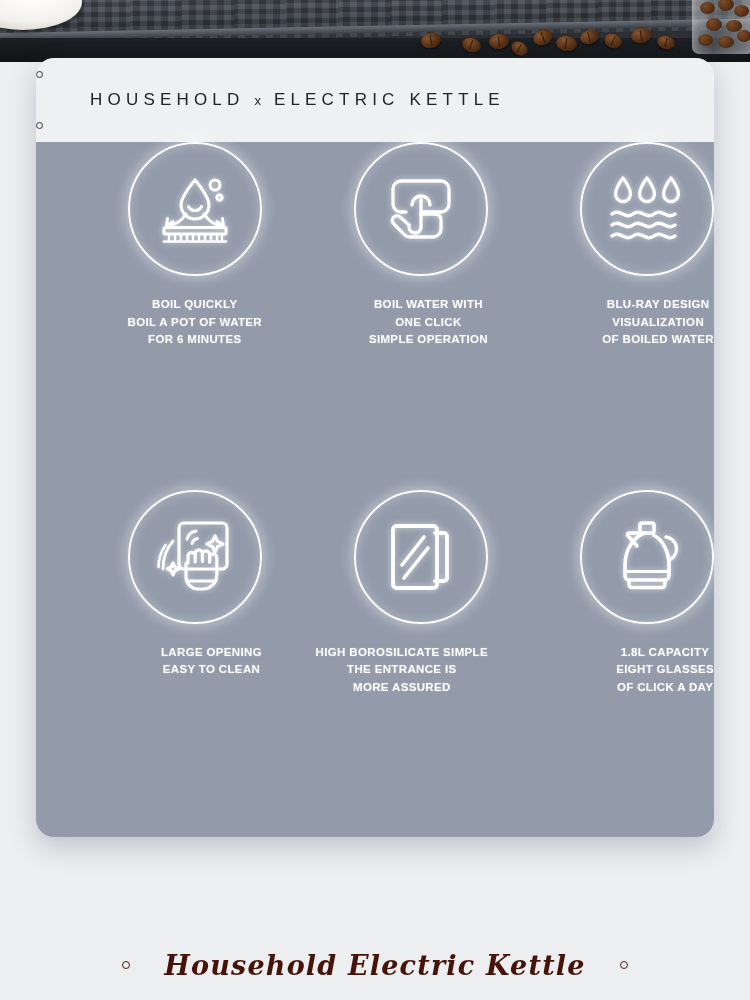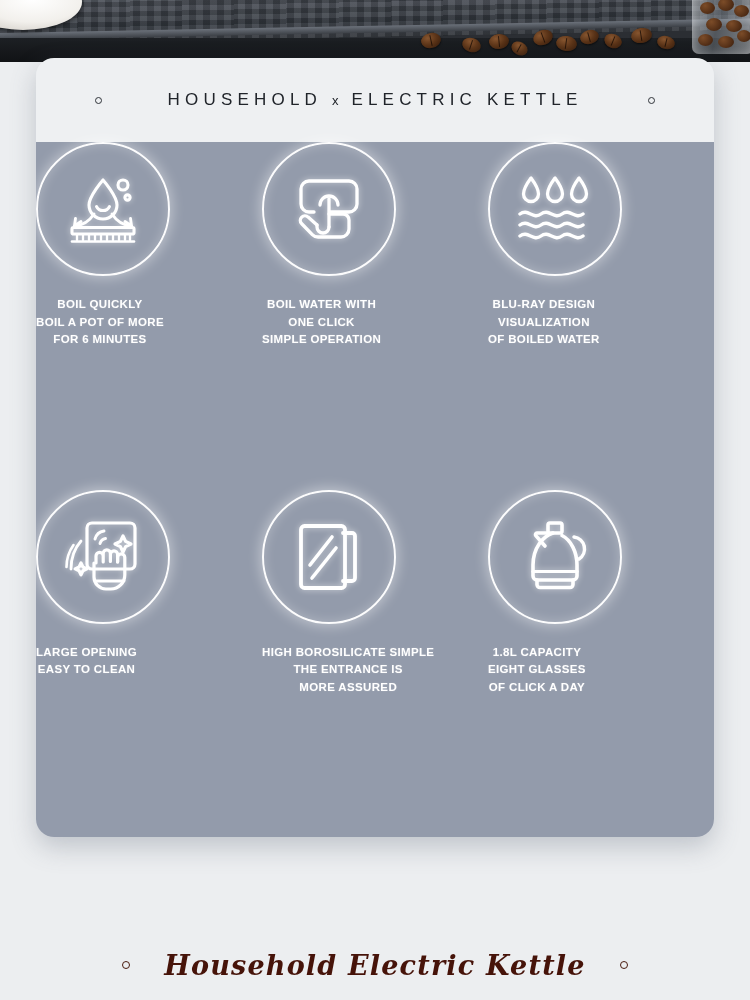--- a/index.html
+++ b/index.html
@@ -57,42 +57,42 @@
 
   
   .card{
     position:absolute;left:36px;top:58px;width:678px;height:779px;
     border-radius:18px;overflow:hidden;
     box-shadow:0 10px 26px rgba(90,100,115,.30);
   }
   .card-head{
     position:absolute;left:0;top:0;width:100%;height:84px;
     background:#eef0f2;
-    display:flex;align-items:center;justify-content:center;gap:12px;
+    display:flex;align-items:flex-start;justify-content:center;gap:12px;flex-direction:column;
   }
   .head-dot{
     width:7px;height:7px;border-radius:50%;
     border:1.4px solid #30343a;box-sizing:border-box;flex:none;
   }
   .head-title{
     color:#20242a;font-size:17px;font-weight:400;letter-spacing:5.2px;
     white-space:nowrap;padding:0 54px;
   }
   .head-title .x{font-size:13px;letter-spacing:3px;}
 
   .card-body{
     position:absolute;left:0;top:84px;width:100%;height:695px;
     background:#939bab;
   }
 
   .grid{
     position:absolute;left:0;top:0;width:100%;height:100%;
     display:grid;grid-template-columns:repeat(3,1fr);grid-template-rows:repeat(2,1fr);
   }
-  .cell{display:flex;flex-direction:column;align-items:flex-start;}
+  .cell{display:flex;flex-direction:column;align-items:flex-end;}
 
   .ring{
     width:134px;height:134px;border-radius:50%;
     border:2px solid rgba(255,255,255,.97);
     box-sizing:border-box;
     display:flex;align-items:center;justify-content:center;
     box-shadow:0 0 13px 2px rgba(255,255,255,.42),
                inset 0 0 11px 1px rgba(255,255,255,.24);
   }
   .ring svg{display:block;filter:drop-shadow(0 0 3px rgba(255,255,255,.55));}
@@ -181,21 +181,21 @@
             <path d="M13.5 57 l6.5 -4.5 M13.5 57 l1 -7.6" stroke-width="2.9"></path>
             <path d="M51 45 C56.5 53.5 63.5 56.5 70.5 57" stroke-width="2.9"></path>
             <path d="M70.5 57 l-6.5 -4.5 M70.5 57 l-1 -7.6" stroke-width="2.9"></path>
             <rect x="11" y="58.5" width="62" height="6.5" rx="1.6"></rect>
             <path d="M11 72.5 h62" stroke-width="2.6"></path>
             <path d="M16 66 v5 M22 66 v5 M28 66 v5 M34 66 v5 M40 66 v5 M46 66 v5 M52 66 v5 M58 66 v5 M64 66 v5 M69 66 v5" stroke-width="2.3"></path>
           </svg>
         </div>
         <div class="cap">
           <div>BOIL QUICKLY</div>
-          <div>BOIL A POT OF MORE</div>
+          <div>BOIL A POT OF WATER</div>
           <div>FOR 6 MINUTES</div>
         </div>
       </div>
 
       <div class="cell row1">
         <div class="ring">
           <svg width="78" height="78" viewBox="0 0 78 78" fill="none" stroke="#fff" stroke-width="3.3" stroke-linecap="round" stroke-linejoin="round">
             <path d="M19 11 h40 a8 8 0 0 1 8 8 v15 a8 8 0 0 1 -8 8 h-19 M19 11 a8 8 0 0 0 -8 8 v15 a8 8 0 0 0 8 8 h5"></path>
             <path d="M30 35 a9 9 0 0 1 18 0"></path>
             <path d="M39 29 v28"></path>

